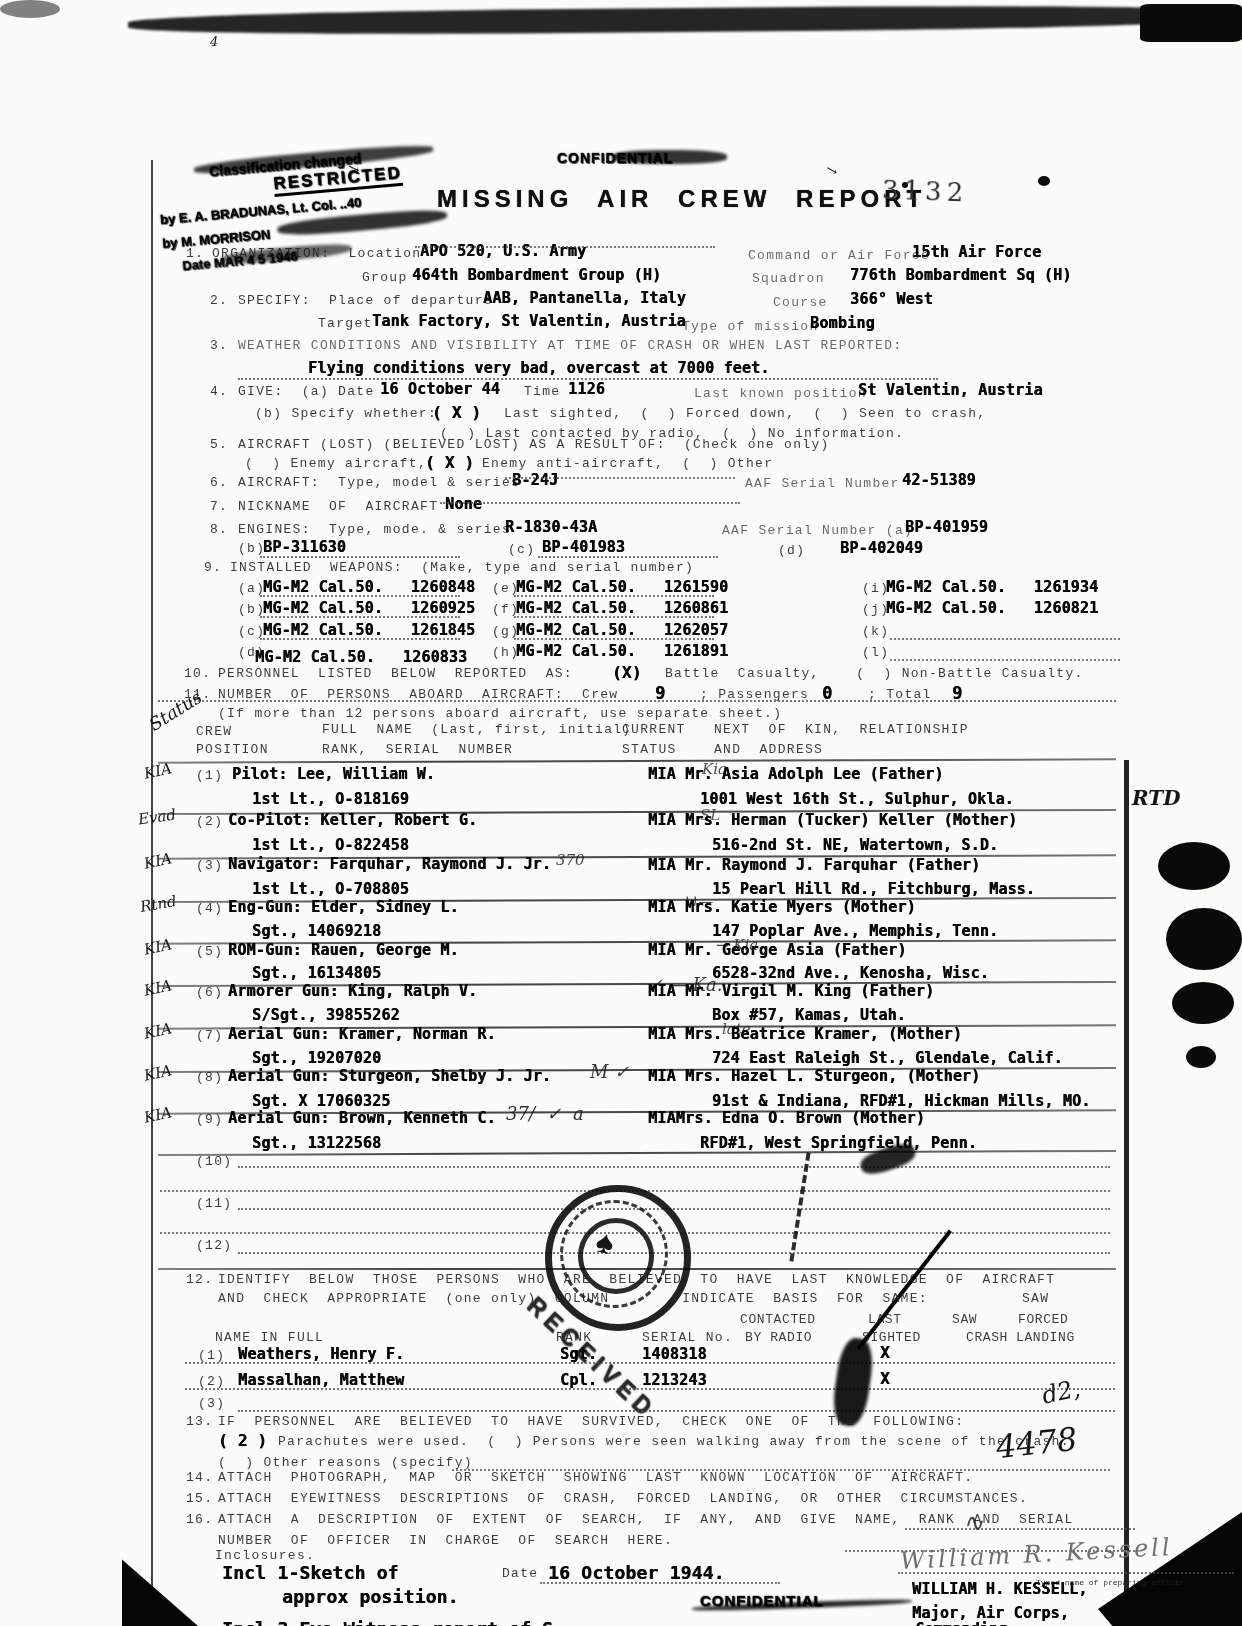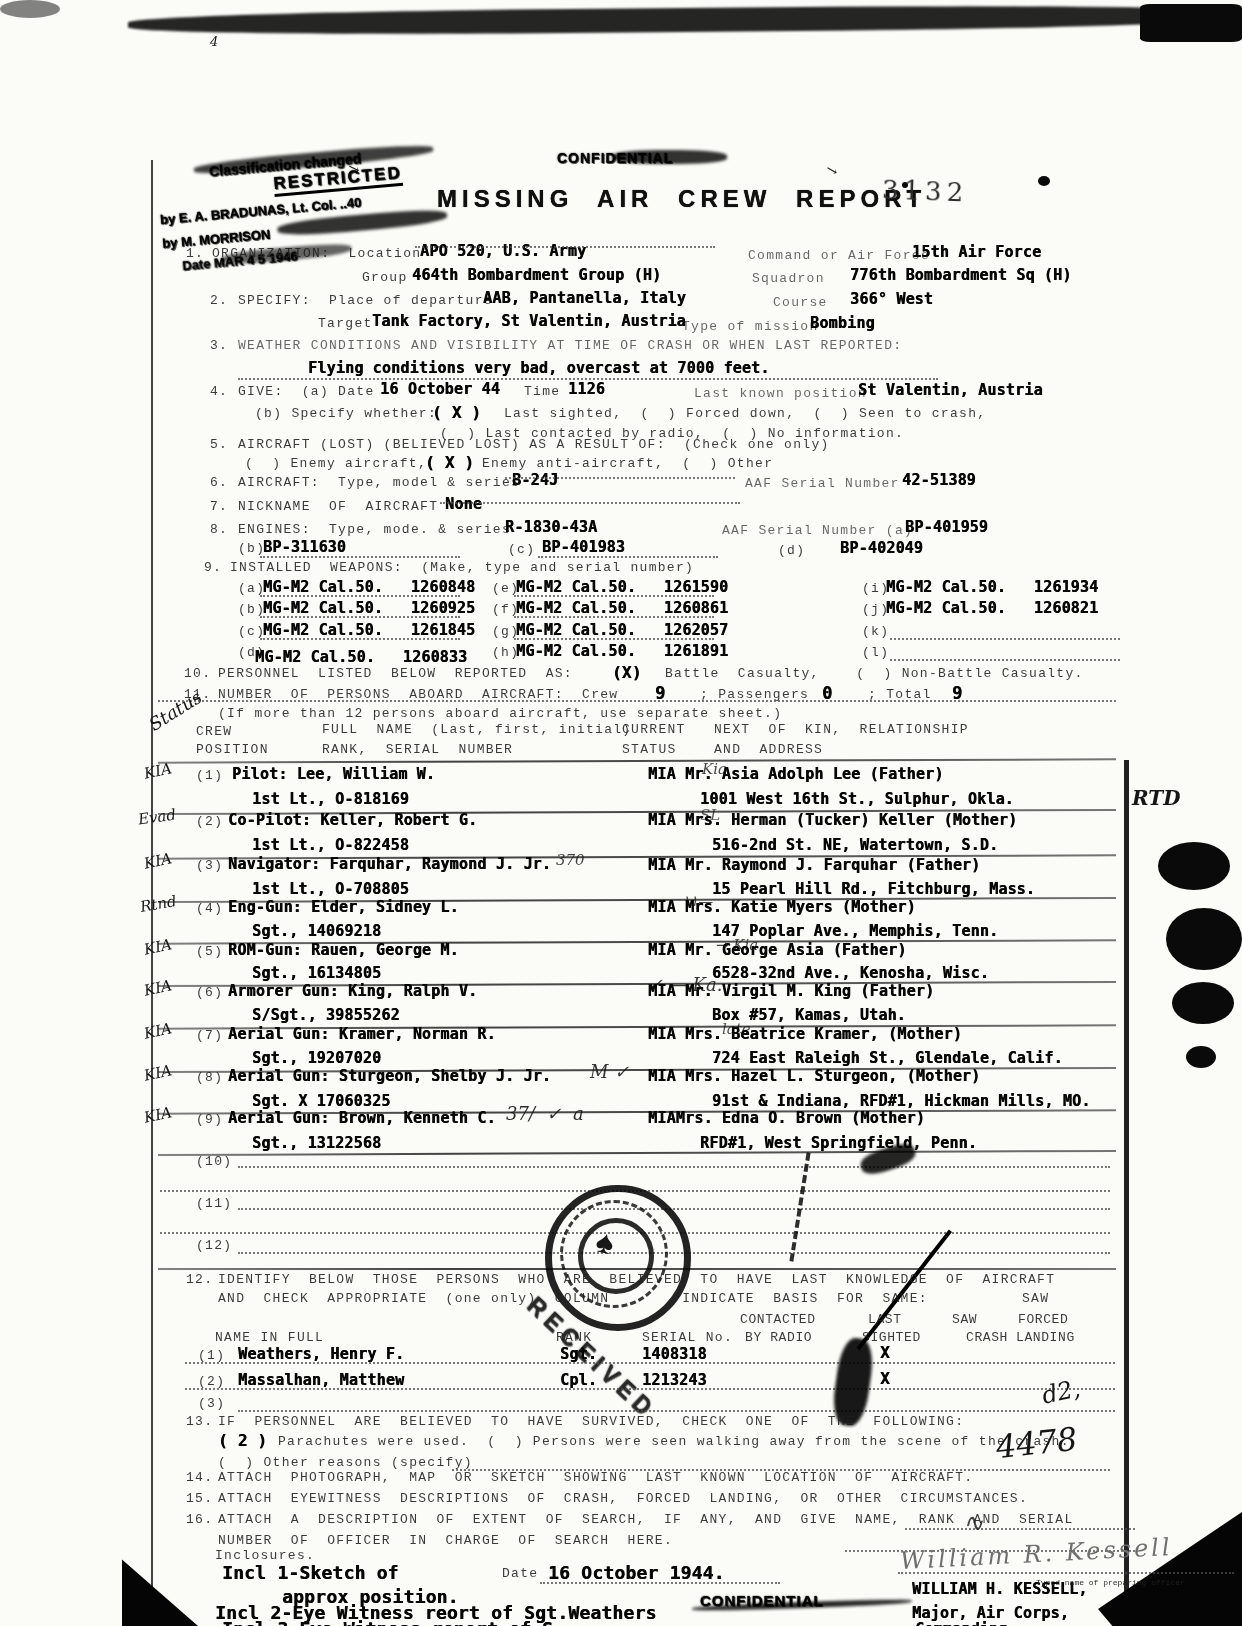--- a/index.html
+++ b/index.html
@@ -358,18 +358,17 @@
   <div class="p" style="left:502px;top:1566px;">Date</div>
   <div class="t big" style="left:548px;top:1562px;">16 October 1944.</div>
   <div class="dotl" style="left:540px;top:1582px;width:240px;"></div>
   <div class="hand" style="left:900px;top:1540px;font-size:24px;color:#6f6f6f;transform:rotate(-3deg);letter-spacing:3px;">William R. Kessell</div>
   <div class="dotl" style="left:898px;top:1572px;width:336px;"></div>
   <div class="t" style="left:282px;top:1586px;font-size:18px;">approx position.</div>
   <div class="stampt" style="left:700px;top:1592px;font-size:15px;letter-spacing:1px;">CONFIDENTIAL</div>
   <div class="smear" style="left:692px;top:1602px;width:220px;height:6px;transform:rotate(-2deg);"></div>
   <div class="t" style="left:912px;top:1580px;">WILLIAM H. KESSELL,</div>
   <div class="p" style="left:1036px;top:1578px;font-size:8px;letter-spacing:0;opacity:.95;">Typed name of preparing officer</div>
-  <div class="t big" style="left:215px;top:1602px;">Incl 2-Eye Witness reort of Sgt.Weathers</div>
   <div class="t" style="left:912px;top:1604px;">Major, Air Corps,</div>
   <div class="t big" style="left:222px;top:1618px;">Incl 3-Eye Witness report of S</div>
   <div class="t" style="left:915px;top:1620px;">Commanding</div>
 
 </div>
 
 </body></html>

